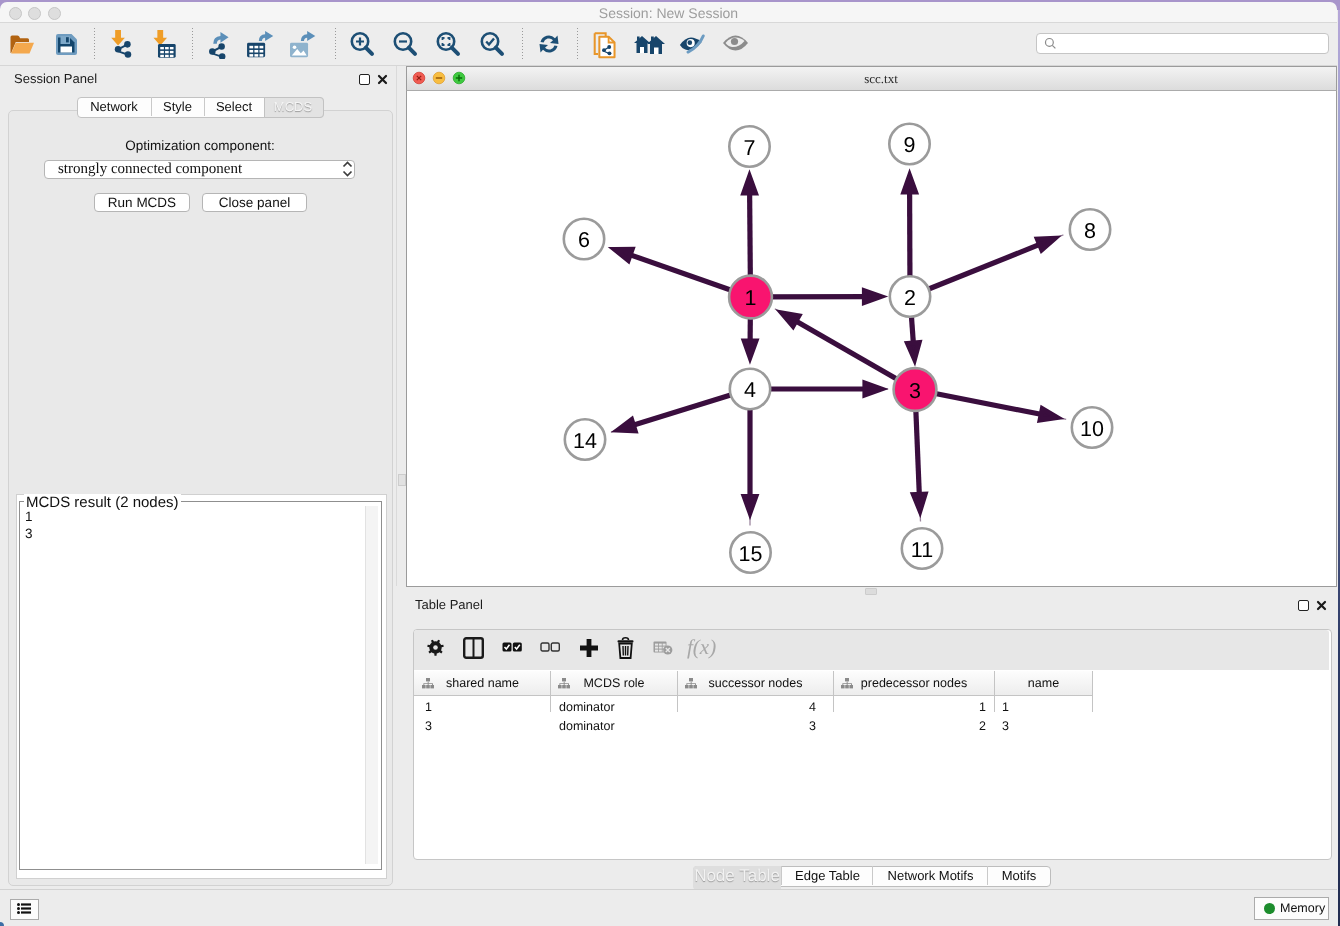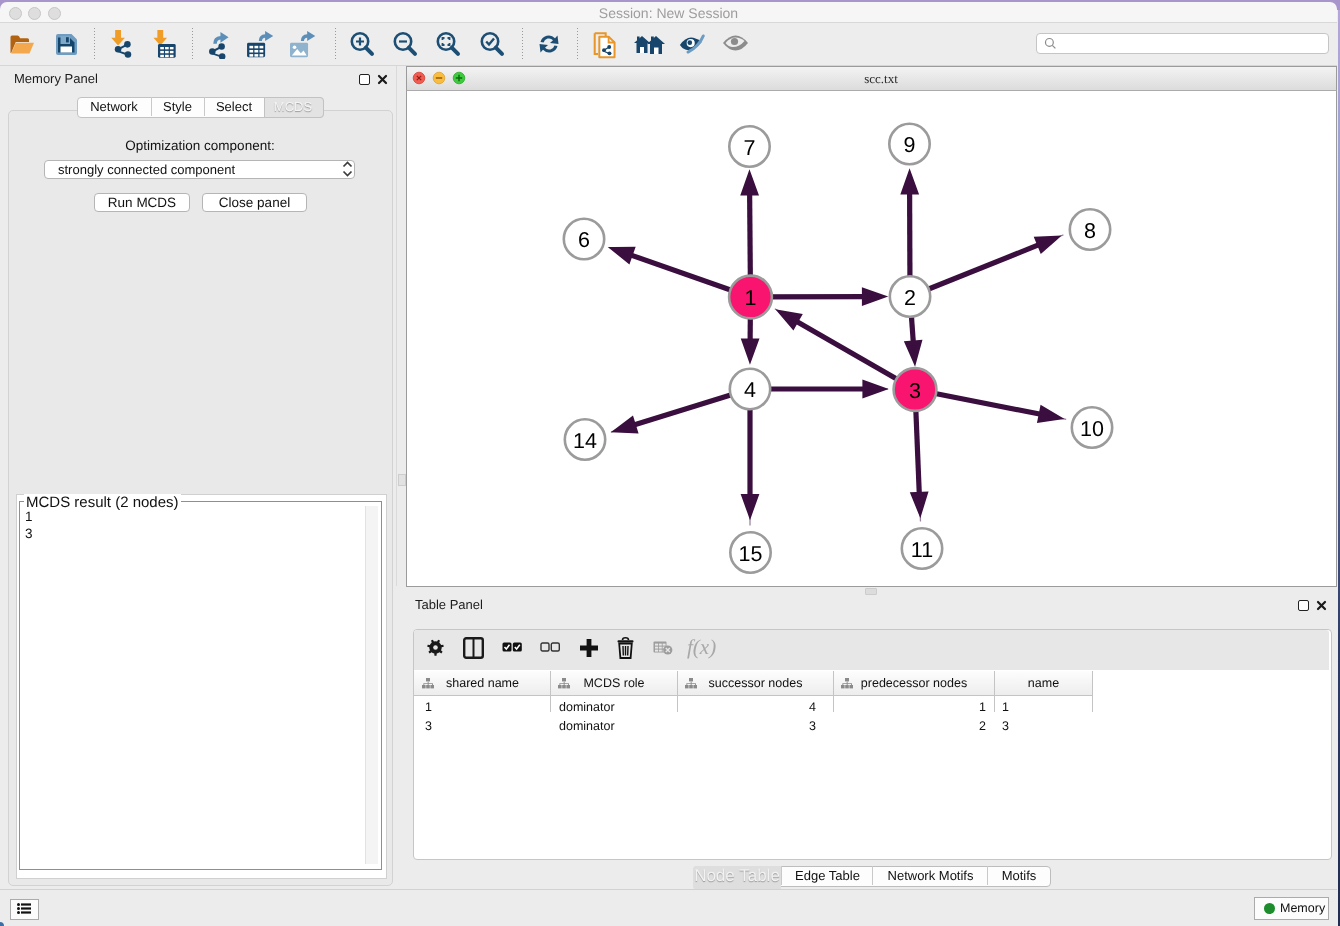--- a/index.html
+++ b/index.html
@@ -168,37 +168,37 @@
 <circle cx="12.5" cy="7.5" r="3.6" fill="#8c8c8c"></circle>
 </svg>
 </div>
 
 <div class="abs" style="left:1036px;top:33px;width:291px;height:19px;background:#fff;border:1px solid #c5c5c5;border-radius:4px;"></div>
 <svg class="abs" style="left:1044px;top:37px;" width="13" height="13" viewBox="0 0 13 13">
     <circle cx="5.4" cy="5.4" r="3.9" fill="none" stroke="#8a8a8a" stroke-width="1.2"></circle>
     <line x1="8.3" y1="8.3" x2="11.4" y2="11.4" stroke="#8a8a8a" stroke-width="1.2"></line>
   </svg>
 
-<div class="abs" style="left:14px;top:71px;font-size:13px;color:#1c1c1c;">Memory Panel</div>
+<div class="abs" style="left:14px;top:71px;font-size:13px;color:#1c1c1c;">Session Panel</div>
 <div class="abs" style="left:359px;top:74px;width:9px;height:9px;border:1.3px solid #222;border-radius:2px;background:#fff;"></div>
 <svg class="abs" style="left:377px;top:74px;" width="11" height="11" viewBox="0 0 11 11">
     <path d="M2 2 L9 9 M9 2 L2 9" stroke="#1a1a1a" stroke-width="2.2" stroke-linecap="round"></path>
   </svg>
 
 <div class="abs" style="left:8px;top:110px;width:383px;height:774px;background:#e9e9e9;border:1px solid #d2d2d2;border-radius:5px;"></div>
 
 <div class="abs" style="left:77px;top:97px;width:245px;height:19px;background:#fdfdfd;border:1px solid #c2c2c2;border-radius:4px;"></div>
 <div class="abs" style="left:264px;top:97px;width:58px;height:19px;background:#e3e3e3;border:1px solid #c2c2c2;border-radius:0 4px 4px 0;"></div>
 <div class="abs" style="left:77px;top:97px;width:74px;height:19px;line-height:20px;text-align:center;font-size:13px;color:#111;border-right:1px solid #c9c9c9;">Network</div>
 <div class="abs" style="left:151px;top:97px;width:53px;height:19px;line-height:20px;text-align:center;font-size:13px;color:#111;border-right:1px solid #c9c9c9;">Style</div>
 <div class="abs" style="left:204px;top:97px;width:60px;height:19px;line-height:20px;text-align:center;font-size:13px;color:#111;">Select</div>
 <div class="abs" style="left:264px;top:97px;width:58px;height:19px;line-height:20px;text-align:center;font-size:13px;color:#f5f5f5;text-shadow:0 1px 1px #9a9a9a;">MCDS</div>
 
 <div class="abs" style="left:0px;top:138px;width:400px;text-align:center;font-size:13.5px;color:#111;">Optimization component:</div>
-<div class="abs" style="left:44px;top:160px;width:296px;height:17px;background:#fff;border:1px solid #b5b5b5;border-radius:4px;font-size:13px;color:#111;line-height:17px;padding-left:13px;">strongly connected component</div>
+<div class="abs" style="left:44px;top:160px;width:296px;height:17px;background:#fff;border:1px solid #b5b5b5;border-radius:4px;font-size:15px;color:#111;line-height:17px;padding-left:13px;font-family:Liberation Serif, serif;">strongly connected component</div>
 <svg class="abs" style="left:341px;top:161px;" width="13" height="16" viewBox="0 0 13 16">
     <path d="M2.5,5.5 L6.5,1.5 L10.5,5.5 M2.5,10.5 L6.5,14.5 L10.5,10.5" fill="none" stroke="#3c3c3c" stroke-width="1.7"></path>
   </svg>
 <div class="abs" style="left:94px;top:192.5px;width:94px;height:17px;background:#fff;border:1px solid #b5b5b5;border-radius:4px;text-align:center;font-size:13.5px;line-height:17.5px;color:#111;">Run MCDS</div>
 <div class="abs" style="left:202px;top:192.5px;width:103px;height:17px;background:#fff;border:1px solid #b5b5b5;border-radius:4px;text-align:center;font-size:13.5px;line-height:17.5px;color:#111;">Close panel</div>
 
 <div class="abs" style="left:16px;top:494px;width:369px;height:383px;background:#fff;border:1px solid #d0d0d0;"></div>
 <div class="abs" style="left:19px;top:501px;width:361px;height:367px;border:1px solid #8f8f8f;"></div>
 <div class="abs" style="left:24px;top:494px;background:#fff;padding:0 2px;font-size:15px;color:#111;">MCDS result (2 nodes)</div>
 <div class="abs" style="left:25px;top:509px;font-size:13.5px;color:#111;line-height:16.5px;">1<br>3</div>

